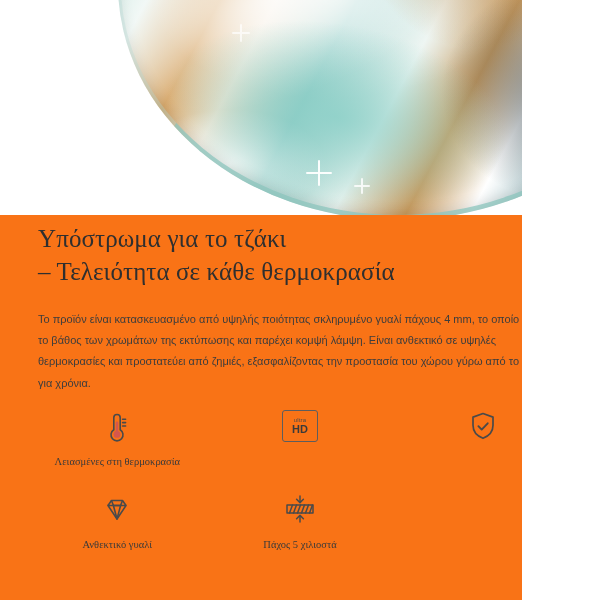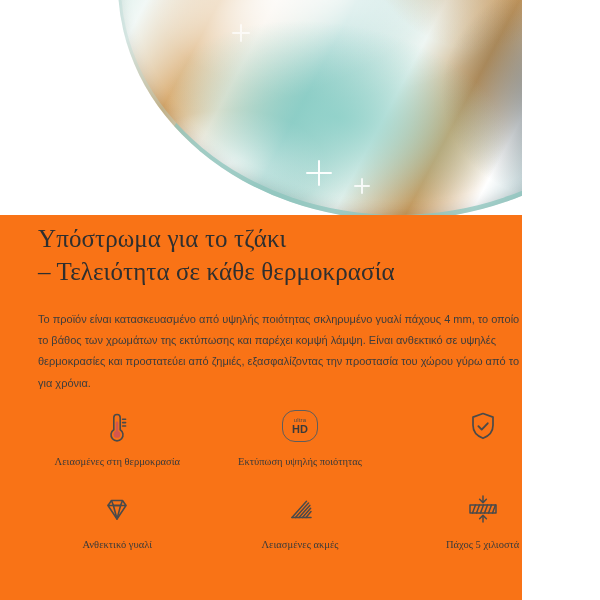--- a/index.html
+++ b/index.html
@@ -186,21 +186,21 @@
     font-family: "Liberation Serif", serif;
     font-size: 10.5px;
     color: #3a3a3a;
     text-align: center;
     line-height: 1.2;
   }
   .hd-badge {
     width: 34px;
     height: 30px;
     border: 1.6px solid #5d5d5d;
-    border-radius: 13px;
+    border-radius: 3px;
     display: flex;
     flex-direction: column;
     align-items: center;
     justify-content: center;
     line-height: 1;
   }
   .hd-badge .ultra {
     font-family: "Liberation Sans", sans-serif;
     font-size: 6px;
     letter-spacing: 0.2px;
@@ -258,21 +258,20 @@
       <div class="feature-label">Λειασμένες στη θερμοκρασία</div>
     </div>
 
     <div class="feature">
       <div class="feature-icon">
         <div class="hd-badge">
           <span class="ultra">ultra</span>
           <span class="hd">HD</span>
         </div>
       </div>
-      <div class="feature-label">Εκτύπωση υψηλής ποιότητας</div>
     </div>
 
     <div class="feature">
       <div class="feature-icon">
         <svg width="40" height="40" viewBox="0 0 40 40" aria-hidden="true">
           <path d="M20 7.5l10 3.6v8.2c0 6.4-4.3 10.8-10 13-5.7-2.2-10-6.6-10-13v-8.2z" fill="none" stroke="#4a4a4a" stroke-width="1.7" stroke-linejoin="round"></path>
           <path d="M15.4 20.2l3.3 3.4 6-6.3" fill="none" stroke="#4a4a4a" stroke-width="1.9" stroke-linecap="round" stroke-linejoin="round"></path>
         </svg>
       </div>
     </div>
@@ -284,35 +283,20 @@
             <path d="M11 16.5h18L20 30z"></path>
             <path d="M11 16.5l3.5-5h11l3.5 5"></path>
             <path d="M14.5 11.5L16.4 16.5 20 30 23.6 16.5 25.5 11.5"></path>
             <path d="M16.4 16.5h7.2"></path>
           </g>
         </svg>
       </div>
       <div class="feature-label">Ανθεκτικό γυαλί</div>
     </div>
 
-    <div class="feature">
-      <div class="feature-icon">
-        <svg width="40" height="40" viewBox="0 0 40 40" aria-hidden="true">
-          <g fill="none" stroke="#4a4a4a" stroke-width="1.5" stroke-linecap="round">
-            <path d="M12 28.5L26.5 12.2"></path>
-            <path d="M15.5 28.5L28.5 14"></path>
-            <path d="M19 28.5L29.8 16.4"></path>
-            <path d="M22.5 28.5L30.6 19.2"></path>
-            <path d="M26 28.5L31 22.5"></path>
-            <path d="M12 28.5h19"></path>
-          </g>
-        </svg>
-      </div>
-      <div class="feature-label">Λειασμένες ακμές</div>
-    </div>
 
     <div class="feature">
       <div class="feature-icon">
         <svg width="44" height="40" viewBox="0 0 44 40" aria-hidden="true">
           <g stroke="#4a4a4a" stroke-width="1.5" fill="none" stroke-linecap="round" stroke-linejoin="round">
             <path d="M22 7v6"></path>
             <path d="M18.6 10.2L22 13.6 25.4 10.2"></path>
             <path d="M22 33v-6"></path>
             <path d="M18.6 29.8L22 26.4 25.4 29.8"></path>
             <rect x="9" y="16" width="26" height="8"></rect>

